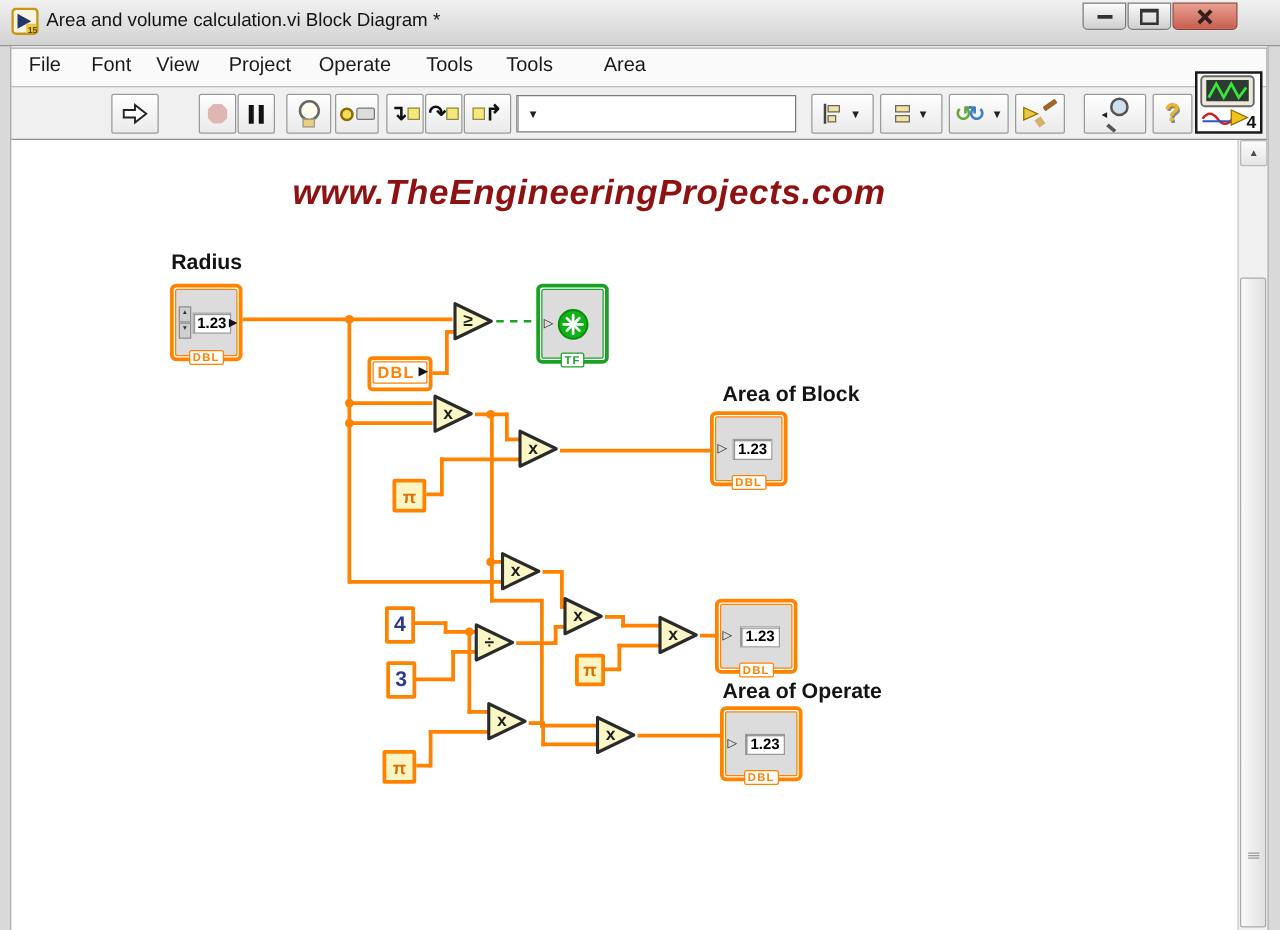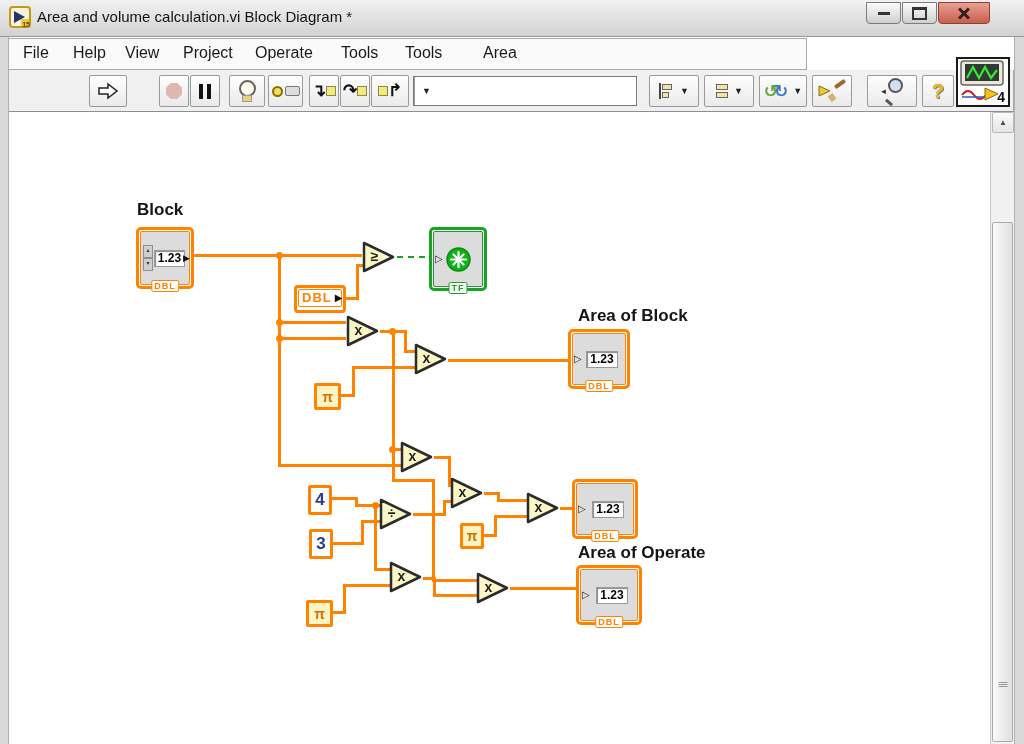--- a/index.html
+++ b/index.html
@@ -18,21 +18,21 @@
   #btn-close{left:938px;width:52px;background:linear-gradient(#E9A091,#C85F4F);border-color:#8E4036;}
   .glyph-min{width:12px;height:3px;background:#333;}
   .glyph-max{width:11px;height:8px;border:2px solid #333;border-top-width:3px;}
   .glyph-close{position:relative;width:14px;height:14px;}
   .glyph-close i{position:absolute;left:0;top:6px;width:14px;height:3px;background:#33201c;display:block;}
   .glyph-close i:first-child{transform:rotate(45deg);} .glyph-close i:last-child{transform:rotate(-45deg);}
   .frame{position:absolute;top:36px;height:708px;background:#D9D9D9;z-index:8;}
   #frame-l{left:0;width:8px;border-right:1px solid #B0B0B0;}
   #frame-r{left:1014px;width:10px;border-left:1px solid #B0B0B0;}
   
-  .menubar{position:absolute;left:8px;top:38px;width:799px;height:32px;background:#FAFAFA;
+  .menubar{position:absolute;left:8px;top:38px;width:1006px;height:32px;background:#FAFAFA;
     border:1px solid #A8A8A8;box-sizing:border-box;z-index:4;}
   .menu-item{position:absolute;top:5px;font-size:16px;color:#1a1a1a;}
   .toolbar{position:absolute;left:8px;top:70px;width:1006px;height:42px;background:#F0F0F0;
     border-left:1px solid #A8A8A8;border-right:1px solid #A8A8A8;border-bottom:1px solid #8E8E8E;
     box-sizing:border-box;z-index:4;}
   .tbtn{position:absolute;top:5px;height:32px;border:1px solid #9A9A9A;border-radius:2px;box-sizing:border-box;
     background:linear-gradient(#FEFEFE,#EAEAEA);display:flex;align-items:center;justify-content:center;}
   .octagon{width:16px;height:16px;background:#DEB7B3;
     clip-path:polygon(30% 0,70% 0,100% 30%,100% 70%,70% 100%,30% 100%,0 70%,0 30%);}
   .pbar{width:4px;height:15px;background:#111;margin:0 2px;}
@@ -138,21 +138,21 @@
           <i></i>
           <i></i>
         </span>
     </div>
   </div>
   <div class="frame" id="frame-l"></div>
   <div class="frame" id="frame-r"></div>
 
   <div class="menubar">
     <span class="menu-item" style="left:14px">File</span>
-    <span class="menu-item" style="left:64px">Help</span>
+    <span class="menu-item" style="left:64px">Font</span>
     <span class="menu-item" style="left:116px">View</span>
     <span class="menu-item" style="left:174px">Project</span>
     <span class="menu-item" style="left:246px">Operate</span>
     <span class="menu-item" style="left:332px">Tools</span>
     <span class="menu-item" style="left:396px">Tools</span>
     <span class="menu-item" style="left:474px">Area</span>
   </div>
 
   <div class="toolbar">
     <div class="tbtn" style="left:80px;width:38px">
@@ -239,20 +239,21 @@
       <polyline points="9,19 15,8 21,19 27,8 33,19 39,11" stroke="#39E639" stroke-width="2.2" fill="none"></polyline>
       <path d="M4,36 Q10,28 16,36 T28,36" stroke="#CC2222" stroke-width="2" fill="none"></path>
       <line x1="4" y1="38" x2="26" y2="38" stroke="#3355CC" stroke-width="1.5"></line>
       <polygon points="27,29 40,35 27,41" fill="#F2C21F" stroke="#8a6d00"></polygon>
     </svg>
     <span class="num">4</span>
   </div>
 
   <div class="canvas"></div>
 
+  <div class="watermark">www.TheEngineeringProjects.com</div>
 
   <div class="wire" style="left:194px;top:254px;width:168px;height:3px"></div>
   <div class="wire" style="left:278px;top:254px;width:3px;height:213px"></div>
   <div class="wire" style="left:279px;top:321px;width:67px;height:3px"></div>
   <div class="wire" style="left:279px;top:337px;width:67px;height:3px"></div>
   <div class="wire" style="left:279px;top:464px;width:124px;height:3px"></div>
   <div class="wire" style="left:346px;top:297px;width:12px;height:3px"></div>
   <div class="wire" style="left:356px;top:264px;width:3px;height:36px"></div>
   <div class="wire" style="left:356px;top:264px;width:8px;height:3px"></div>
   <div class="wire" style="left:380px;top:330px;width:26px;height:3px"></div>
@@ -376,21 +377,21 @@
   <div class="pi-box" style="left:306px;top:600px;width:27px;height:27px">
     <span>π</span>
   </div>
   <div class="const-num" style="left:308px;top:485px;width:24px;height:30px">
     <span>4</span>
   </div>
   <div class="const-num" style="left:309px;top:529px;width:24px;height:30px">
     <span>3</span>
   </div>
 
-  <div class="obj-label" style="left:137px;top:200px">Block</div>
+  <div class="obj-label" style="left:137px;top:200px">Radius</div>
   <div class="term" style="left:136px;top:227px;width:58px;height:62px">
     <div class="term-in">
       <span class="spinner">
         <span>▴</span>
           <span>▾</span>
       </span>
       <span class="valbox" style="margin-left:9px">1.23</span>
       <span class="out-arrow">▶</span>
     </div>
     <span class="tab">DBL</span>

